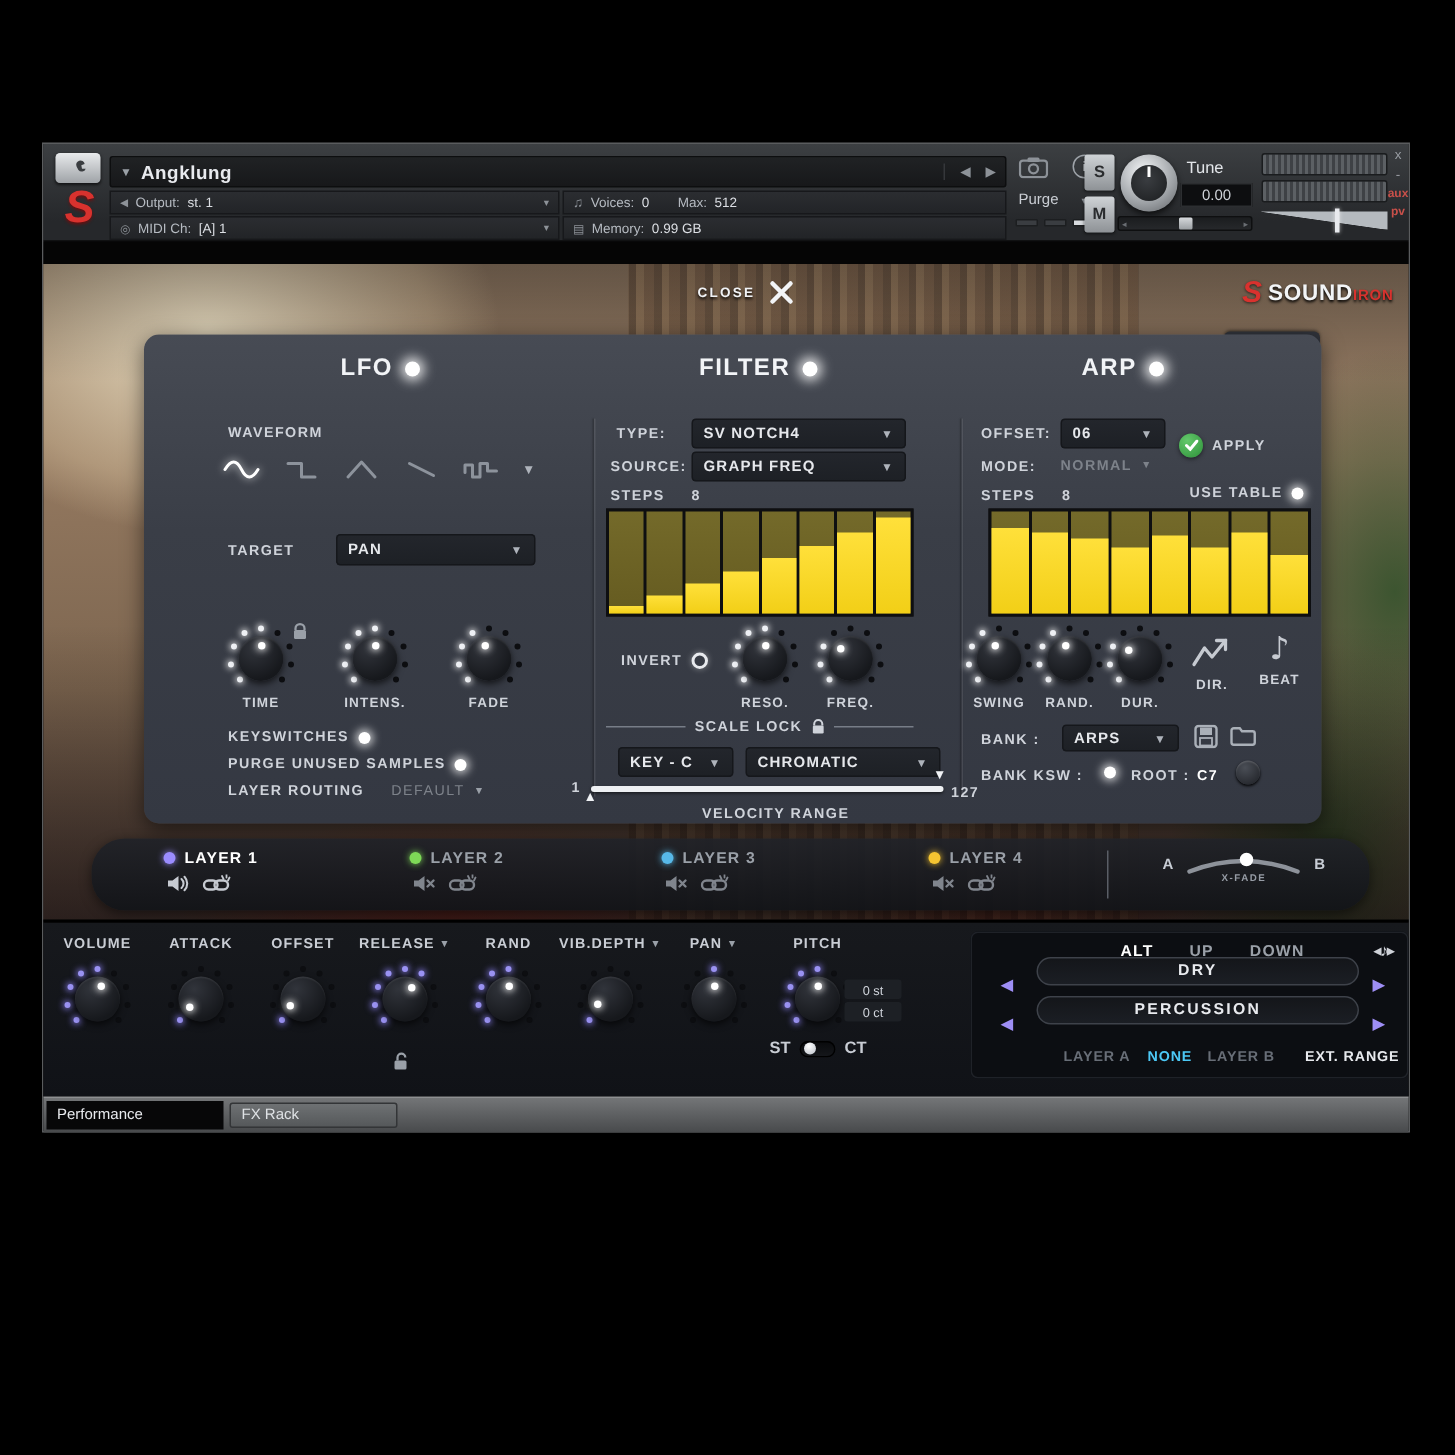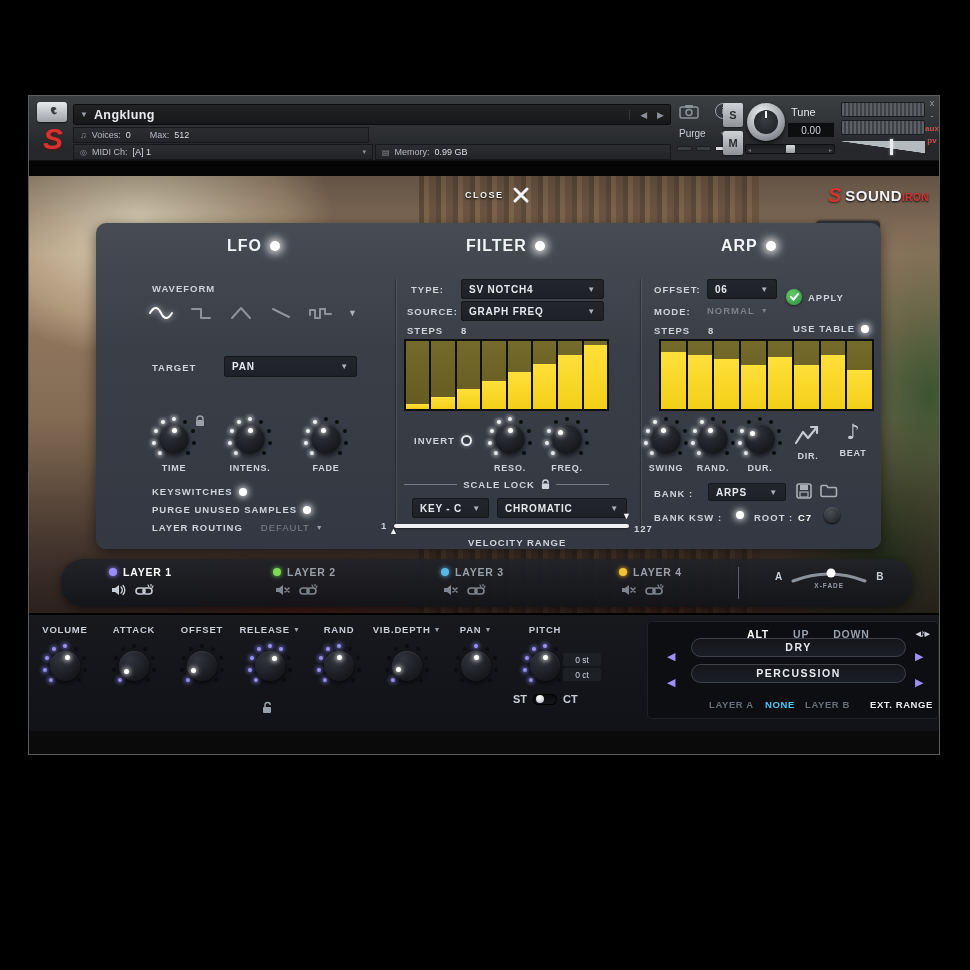--- a/index.html
+++ b/index.html
@@ -154,20 +154,26 @@
     <div class="titlebar abs">
       <span class="car">▼</span>
       <span class="ttl">Angklung</span>
       <span class="nav">
         <span>◀</span>
         <span>▶</span>
       </span>
     </div>
 
     <div class="hrow abs" style="top:31px">
+      <div class="hcell" style="width:300px">
+        <span style="font-size:7px;color:#8d9298">◀</span>
+        <span>Output:</span>
+          <span class="val">st. 1</span>
+        <span class="car">▾</span>
+      </div>
       <div class="hcell" style="width:296px">
         <span style="color:#8d9298">♫</span>
         <span>Voices:</span>
           <span class="val">0</span>
         <span style="margin-left:14px">Max:</span>
           <span class="val">512</span>
       </div>
     </div>
     <div class="hrow abs" style="top:48px">
       <div class="hcell" style="width:300px">
@@ -852,14 +858,18 @@
         </div>
         <div class="rbottom">
           <span class="dim abs" style="left:62px">LAYER A</span>
           <span class="cyan abs" style="left:118px">NONE</span>
           <span class="dim abs" style="left:158px">LAYER B</span>
           <span class="ext abs" style="right:6px">EXT. RANGE</span>
         </div>
       </div>
     </div>
 
+    <div id="tabstrip">
+      <div class="ptab">Performance</div>
+      <div class="fxtab">FX Rack</div>
+    </div>
   </div>
 </div>
 
 </body></html>

